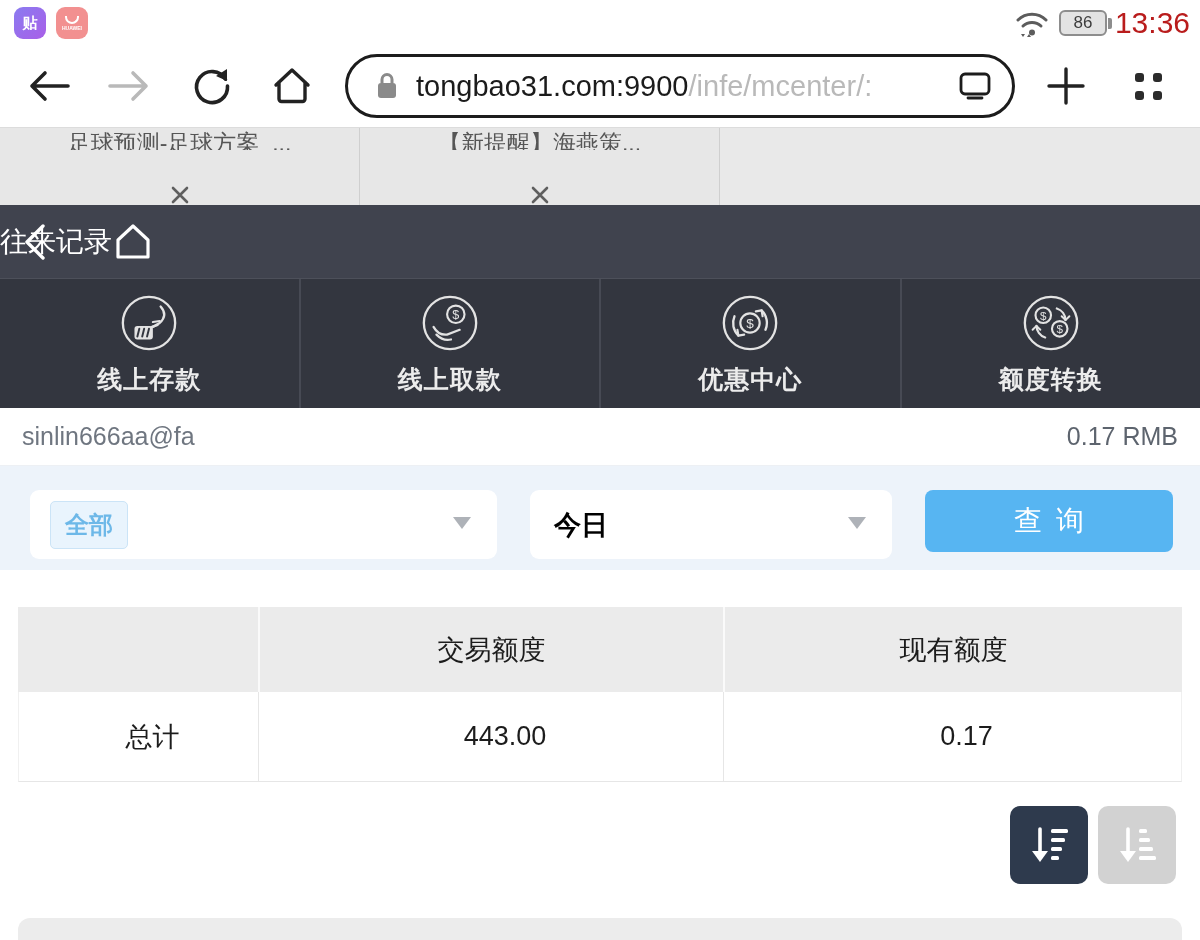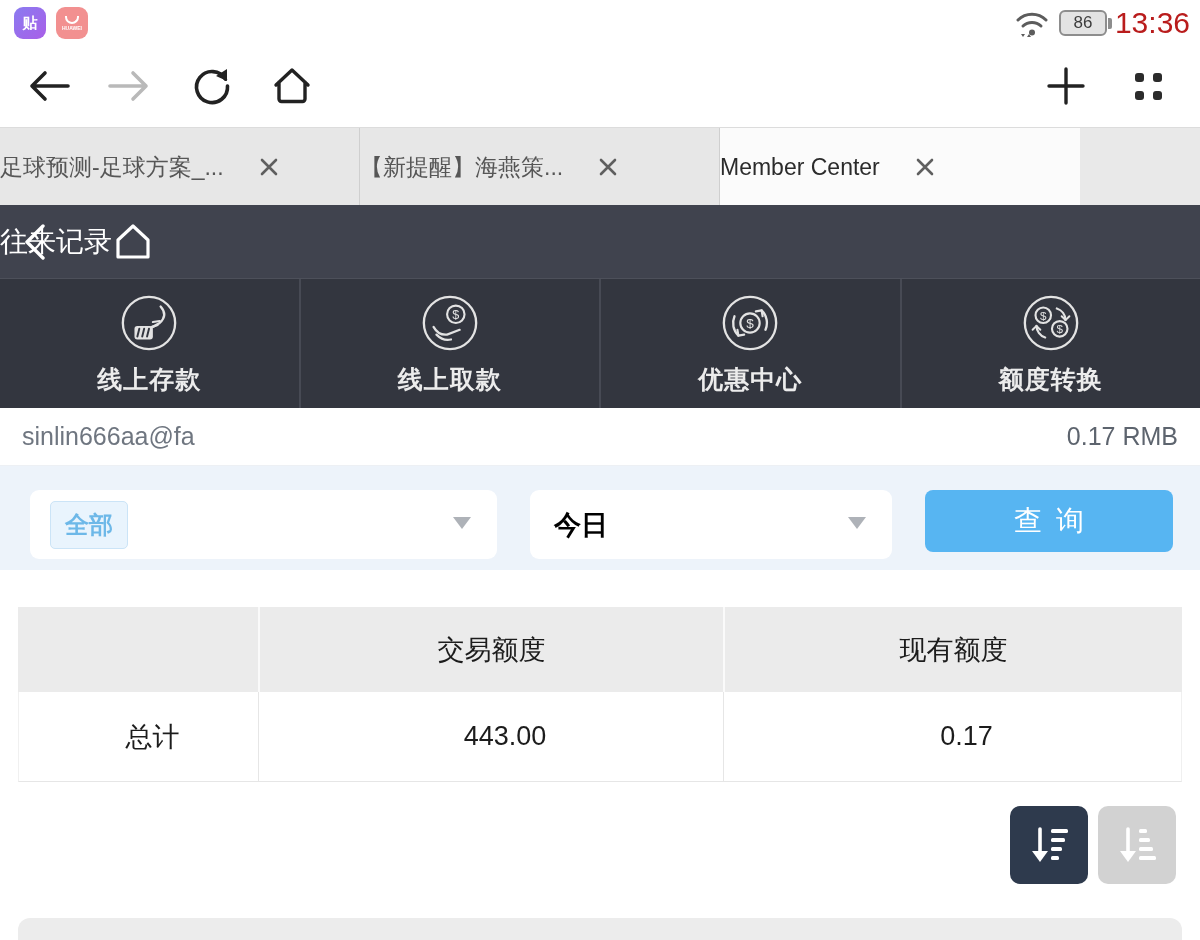--- a/index.html
+++ b/index.html
@@ -27,21 +27,21 @@
   .url-pill { position:absolute; left:345px; top:6px; width:670px; height:64px; border:3px solid #1c1c1c; border-radius:34px;
     display:flex; align-items:center; padding:0 20px 0 26px; background:#fff; }
   .url-text { flex:1; font-size:29px; white-space:nowrap; overflow:hidden; margin-left:16px; }
   .url-host { color:#1b1b1b; }
   .url-path { color:#b9b9b9; }
   .dots-grid { display:grid; grid-template-columns:9px 9px; grid-template-rows:9px 9px; gap:9px; }
   .dots-grid span { width:9px; height:9px; border-radius:3px; background:#2b2b2b; }
 
   
   .tabstrip { position:absolute; top:127px; left:0; width:1200px; height:78px; background:#e7e7e7; border-top:1px solid #dcdcdc; display:flex; }
-  .tab { width:360px; height:78px; display:flex; align-items:center; justify-content:flex-start; gap:34px; border-right:1px solid #cfcfcf; }
+  .tab { width:360px; height:78px; display:flex; align-items:center; justify-content:center; gap:34px; border-right:1px solid #cfcfcf;flex-direction:column; }
   .tab-title { font-size:23px; color:#565656; max-width:252px; white-space:nowrap; overflow:hidden; }
   .tab.active { background:#fbfbfb; border-right:none; }
   .tab.active .tab-title { color:#2b2b2b; }
   .tab-filler { flex:1; background:#e9e9e9; }
 
   
   .navbar { position:absolute; top:205px; left:0; width:1200px; height:73px; background:#40434e; display:flex; align-items:center; }
   .nav-btn { width:70px; height:73px; display:flex; align-items:center; justify-content:center; }
   .nav-btn.home-btn { margin-left:28px; }
   .nav-title { position:absolute; left:0; width:1200px; text-align:left; color:#fff; font-size:28px; pointer-events:none; }
@@ -141,20 +141,35 @@
       <svg width="46" height="46" viewBox="0 0 46 46">
         <path d="M36.4 16.2 A15.5 15.5 0 1 0 38.5 23" stroke="#222" stroke-width="3.6" fill="none" stroke-linecap="round"></path>
         <path d="M38 6 L38 18 L27 13 Z" fill="#222"></path>
       </svg>
     </div>
     <div class="tool-btn" style="left:266px">
       <svg width="50" height="46" viewBox="0 0 50 46">
         <path d="M9 22 L25 7 L41 22 M12 19 V36 a2.5 2.5 0 0 0 2.5 2.5 h21 A2.5 2.5 0 0 0 38 36 V19" stroke="#222" stroke-width="3.4" fill="none" stroke-linecap="round" stroke-linejoin="round"></path>
       </svg>
     </div>
+    <div class="url-pill">
+      <span>
+        <svg width="26" height="30" viewBox="0 0 26 30">
+          <rect x="4" y="12" width="18" height="15" rx="3" fill="#8a8a8a"></rect>
+          <path d="M8 12 V8.5 a5 5 0 0 1 10 0 V12" stroke="#8a8a8a" stroke-width="3" fill="none"></path>
+        </svg>
+      </span>
+      <span class="url-text"><span class="url-host">tongbao31.com:9900</span><span class="url-path">/infe/mcenter/:</span></span>
+      <span>
+        <svg width="34" height="30" viewBox="0 0 34 30">
+          <rect x="3" y="3" width="28" height="20" rx="4" stroke="#1c1c1c" stroke-width="2.8" fill="none"></rect>
+          <path d="M10 27 H24" stroke="#1c1c1c" stroke-width="2.8" stroke-linecap="round"></path>
+        </svg>
+      </span>
+    </div>
     <div class="tool-btn" style="left:1040px">
       <svg width="42" height="42" viewBox="0 0 42 42">
         <path d="M21 4 V38 M4 21 H38" stroke="#222" stroke-width="3.4" stroke-linecap="round"></path>
       </svg>
     </div>
     <div class="tool-btn" style="left:1122px">
       <span class="dots-grid">
           <span></span>
           <span></span>
           <span></span>
@@ -167,28 +182,20 @@
     <div class="tab">
       <span class="tab-title">足球预测-足球方案_...</span>
       <span>
         <svg width="22" height="22" viewBox="0 0 22 22">
             <path d="M4 4 L18 18 M18 4 L4 18" stroke="#5f5f5f" stroke-width="2.6" stroke-linecap="round"></path>
           </svg>
       </span>
     </div>
     <div class="tab">
       <span class="tab-title">【新提醒】海燕策...</span>
-      <span>
-        <svg width="22" height="22" viewBox="0 0 22 22">
-            <path d="M4 4 L18 18 M18 4 L4 18" stroke="#5f5f5f" stroke-width="2.6" stroke-linecap="round"></path>
-          </svg>
-      </span>
-    </div>
-    <div class="tab active">
-      <span class="tab-title">Member Center</span>
       <span>
         <svg width="22" height="22" viewBox="0 0 22 22">
             <path d="M4 4 L18 18 M18 4 L4 18" stroke="#5f5f5f" stroke-width="2.6" stroke-linecap="round"></path>
           </svg>
       </span>
     </div>
     <div class="tab-filler"></div>
   </div>
 
   <div class="navbar">

